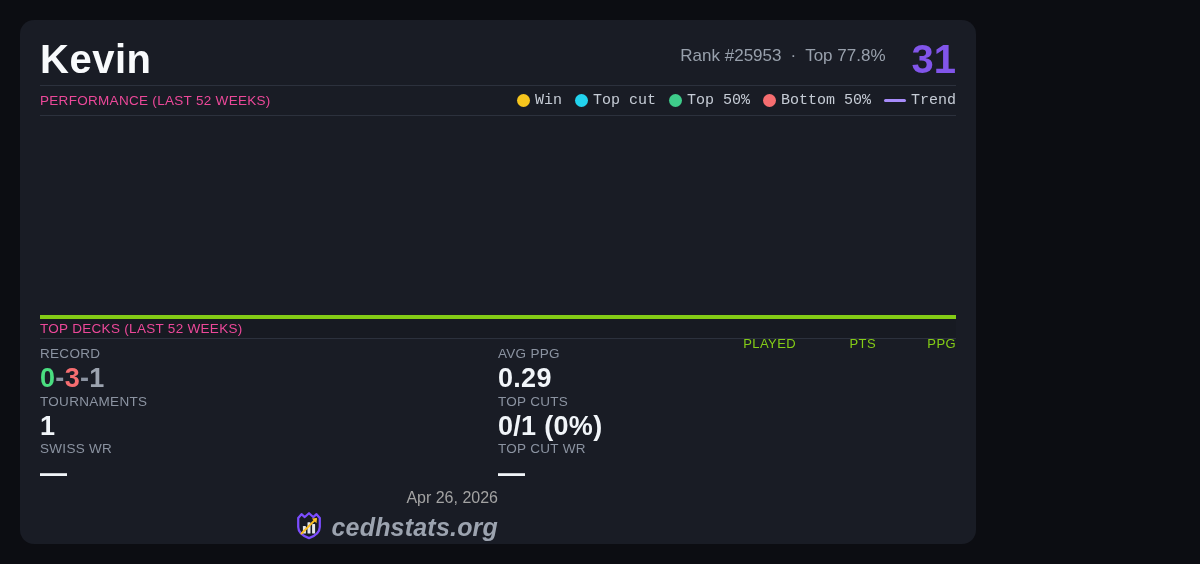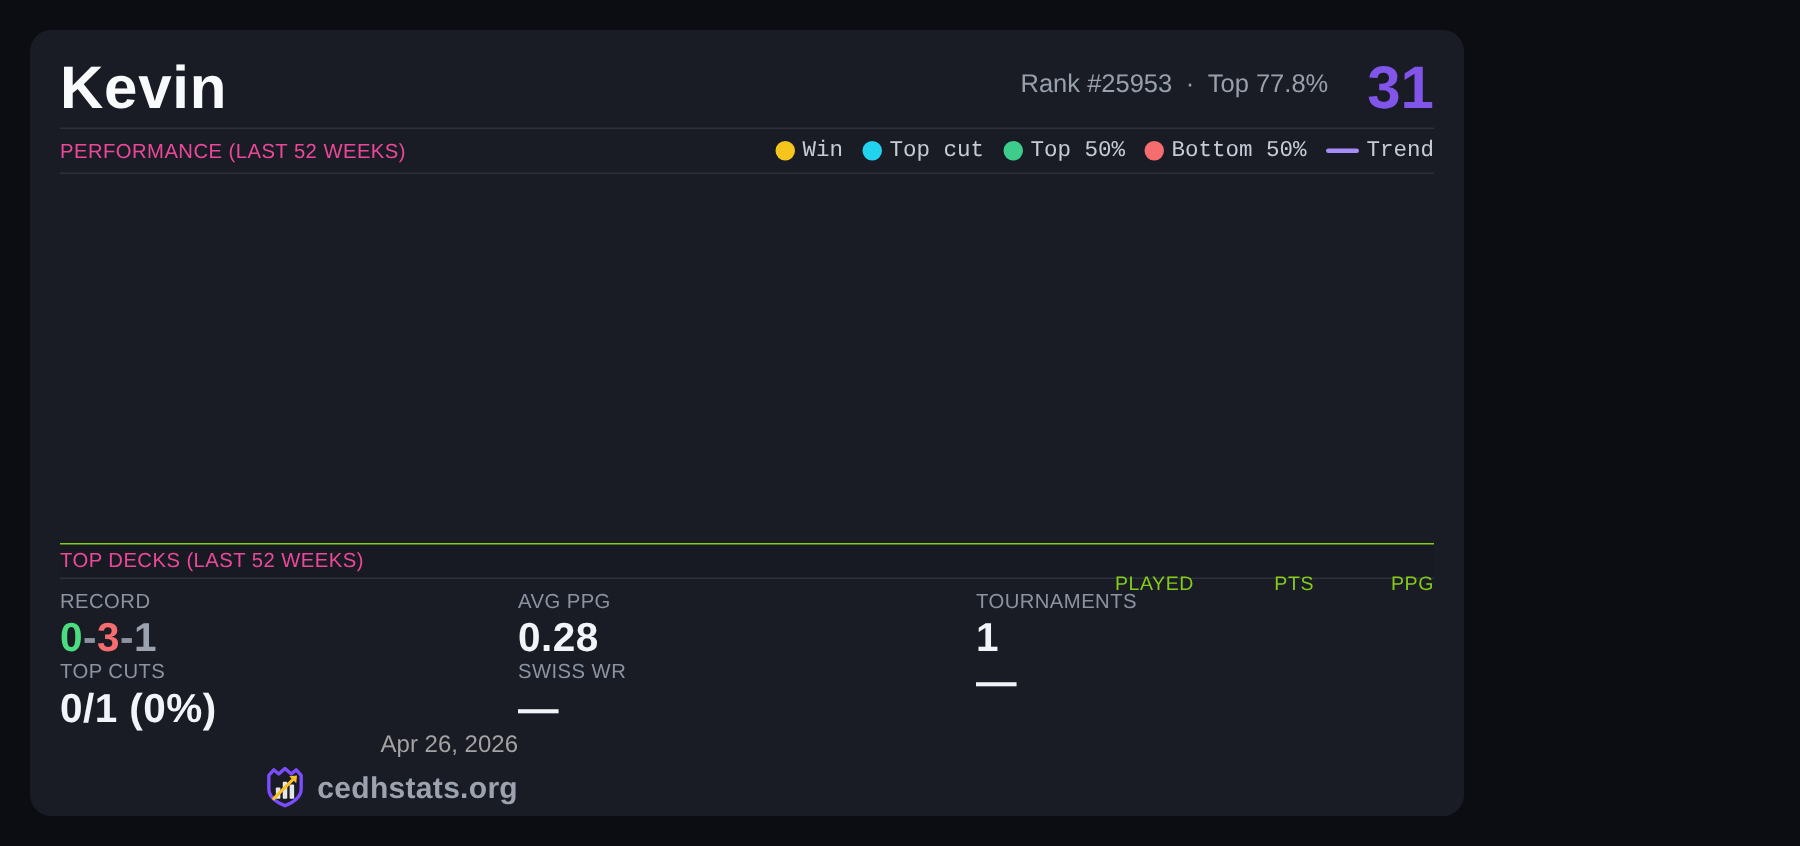--- a/index.html
+++ b/index.html
@@ -89,38 +89,38 @@
 
   
   .chart-area { flex: 1; }
 
   
   .decks-row {
     height: 24px;
     display: flex;
     align-items: center;
     justify-content: space-between;
-    border-top: 1px solid #84cc16;
+    border-top: 4px solid #84cc16;
     border-bottom: 1px solid #2c313d;
     background: rgba(0,0,0,0.06);
   }
   .decks-cols { display: flex; }
   .deck-col {
     width: 80px;
     text-align: right;
     font-size: 13px;
     color: #84cc16;
     letter-spacing: 0.4px;
     margin-top: 30px;
   }
 
   
   .stats-grid {
     display: grid;
-    grid-template-columns: repeat(3, 1fr);
+    grid-template-columns: repeat(2, 1fr);
     grid-template-rows: 1fr 1fr;
     padding-top: 7px;
     flex: 0 0 112px;
   }
   .stat-cell { overflow: visible; }
   .stat-label {
     font-size: 13.5px;
     color: #8b93a1;
     letter-spacing: 0.3px;
     margin-bottom: 3px;
@@ -149,24 +149,25 @@
     font-size: 16px;
     color: #a3a3a3;
     margin-bottom: 3px;
   }
   .brand-row {
     display: flex;
     align-items: center;
     gap: 7px;
   }
   .brand-text {
-    font-size: 20px;
+    font-size: 25px;
     font-weight: 700;
     color: #9ca3af;
     letter-spacing: 0.2px;
+    font-style: italic;
   }
 </style>
 </head>
 <body>
 
 <div class="card">
 
   <div class="header">
     <div class="player-name">Kevin</div>
     <div class="header-right">
@@ -220,40 +221,41 @@
 
     <div class="stat-cell">
       <div class="stat-label">RECORD</div>
       <div class="stat-value">
         <span class="rec-win">0</span><span class="rec-sep">-</span><span class="rec-loss">3</span><span class="rec-sep">-</span><span class="rec-draw">1</span>
       </div>
     </div>
 
     <div class="stat-cell">
       <div class="stat-label">AVG PPG</div>
-      <div class="stat-value">0.28</div>
+      <div class="stat-value">0.29</div>
     </div>
 
     <div class="stat-cell">
       <div class="stat-label">TOURNAMENTS</div>
       <div class="stat-value">1</div>
     </div>
 
 
     <div class="stat-cell">
       <div class="stat-label">TOP CUTS</div>
       <div class="stat-value">0/1 (0%)</div>
     </div>
 
     <div class="stat-cell">
       <div class="stat-label">SWISS WR</div>
       <div class="stat-value">—</div>
     </div>
 
     <div class="stat-cell">
+      <div class="stat-label">TOP CUT WR</div>
       <div class="stat-value">—</div>
     </div>
 
     <div class="stat-cell footer-cell">
       <div class="date-text">Apr 26, 2026</div>
       <div class="brand-row">
         <span>
           <svg width="30" height="30" viewBox="0 0 32 32">
             <path d="M4.5 8.5 L8 4.5 L11.5 7.5 L16 3.5 L20.5 7.5 L24 4.5 L27.5 8.5 L27.5 18 C27.5 23.5 22.5 27.5 16 30 C9.5 27.5 4.5 23.5 4.5 18 Z" fill="#191c25" stroke="#7c4dff" stroke-width="2.4" stroke-linejoin="round"></path>
             <rect x="9.5" y="17" width="3.2" height="8" rx="0.6" fill="#e5e7eb"></rect>

